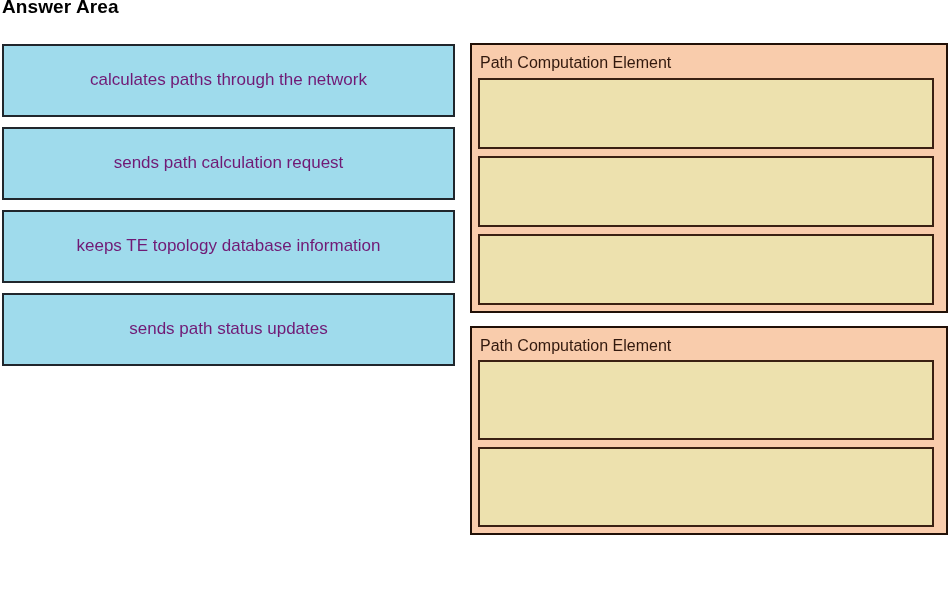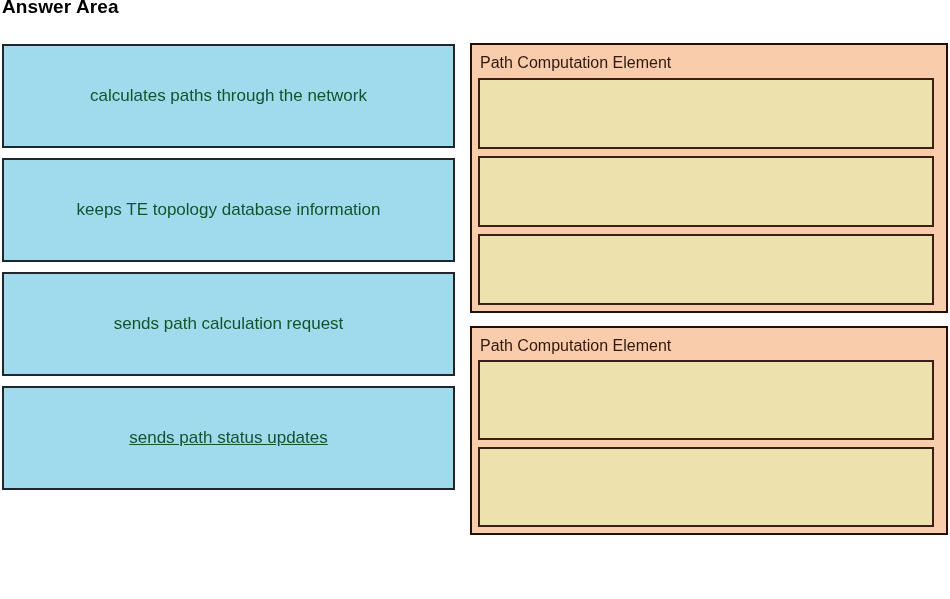--- a/index.html
+++ b/index.html
@@ -32,33 +32,33 @@
   
   #source-list {
     position: absolute;
     left: 2px;
     top: 44px;
     width: 453px;
   }
   .source-tile {
     box-sizing: border-box;
     width: 453px;
-    height: 104px;
+    height: 73px;
     margin-bottom: 10px;
     background: #9FDBEC;
     border: 2px solid #20262c;
     display: flex;
     align-items: center;
     justify-content: center;
-    color: #14532d;
+    color: #701a75;
     font-size: 17px;
     line-height: 1.2;
     text-align: center;
   }
-  .source-tile:last-child { margin-bottom: 16px; text-decoration: underline; }
+  .source-tile:last-child { margin-bottom: 16px; }
 
   
   #target-column {
     position: absolute;
     left: 470px;
     top: 43px;
     width: 478px;
   }
   .target-group {
     box-sizing: border-box;
@@ -97,25 +97,25 @@
 
 <div id="page-title">Answer Area</div>
 
 <div id="source-list">
 
   <div class="source-tile">
     <span>calculates paths through the network</span>
   </div>
 
   <div class="source-tile">
-    <span>keeps TE topology database information</span>
+    <span>sends path calculation request</span>
   </div>
 
   <div class="source-tile">
-    <span>sends path calculation request</span>
+    <span>keeps TE topology database information</span>
   </div>
 
 
   <div class="source-tile">
     <span>sends path status updates</span>
   </div>
 
 </div>
 
 <div id="target-column">

